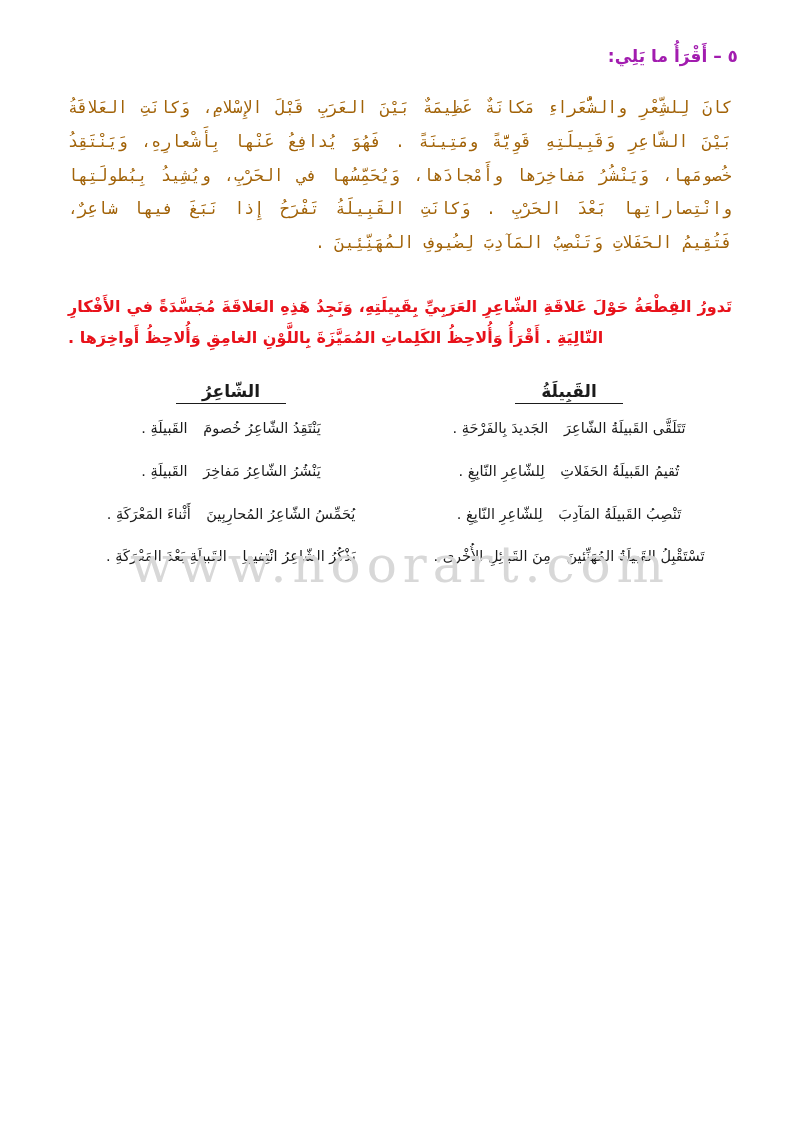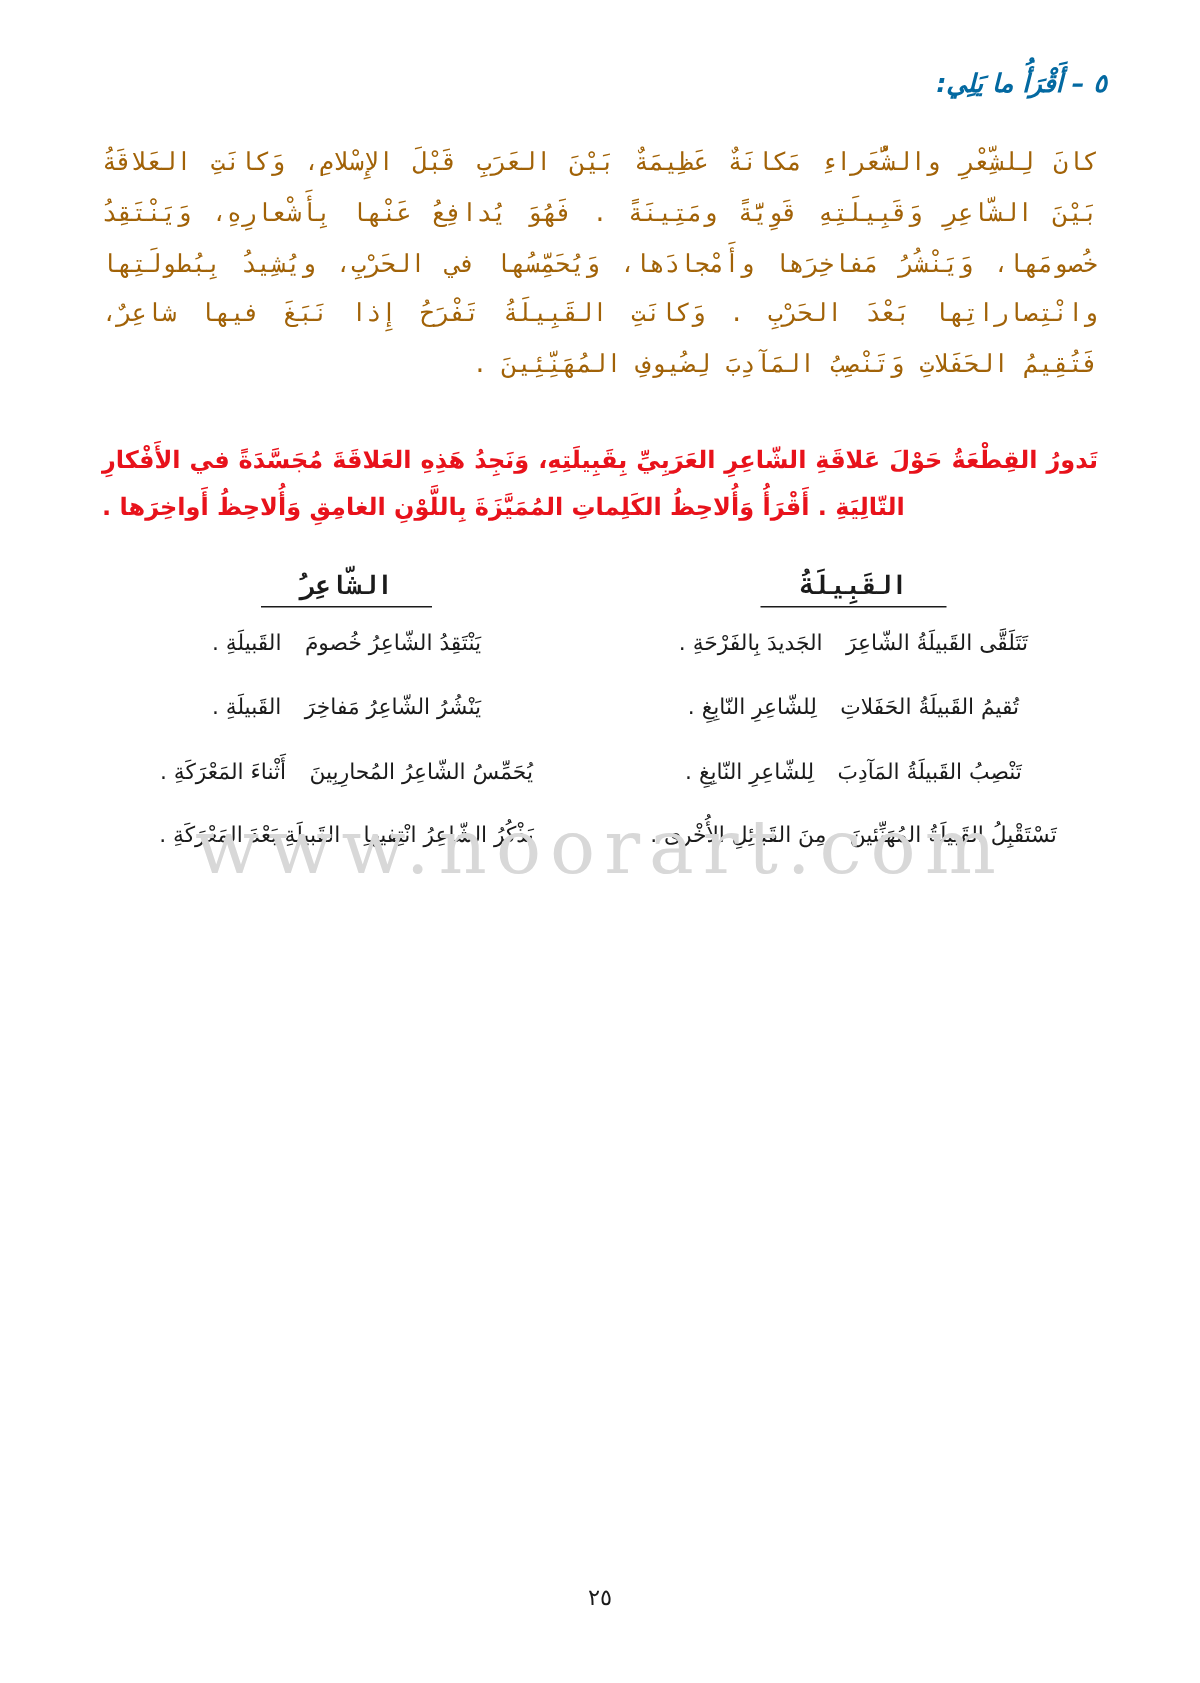--- a/index.html
+++ b/index.html
@@ -34,27 +34,26 @@
     letter-spacing: 6px;
     color: #d8d8d8;
     white-space: nowrap;
     pointer-events: none;
     z-index: 5;
     direction: ltr;
   }
 
   
   .ex-head {
-    color: #0369a1;
+    color: #a21caf;
     font-size: 17px;
     font-weight: bold;
     text-align: right;
     margin: 0 0 26px 0;
     direction: rtl;
-    font-style: italic;
   }
 
   
   .title {
     text-align: center;
     font-size: 22px;
     font-weight: bold;
     color: #1b1b1b;
     margin: 0 0 26px 0;
   }
@@ -98,21 +97,20 @@
     font-weight: bold;
     color: #1b1b1b;
     padding: 2px 0 3px 0;
     text-align: center;
     width: 50%;
   }
   .tbl th .underline {
     display: inline-block;
     border-bottom: 1.6px solid #1b1b1b;
     padding: 0 26px 2px 26px;
-    font-family: Liberation Mono, monospace;
   }
   .tbl td {
     font-size: 14.5px;
     color: #1b1b1b;
     padding: 9px 4px;
     text-align: center;
     vertical-align: middle;
     line-height: 1.7;
     white-space: nowrap;
   }
@@ -175,15 +173,14 @@
       </tr>
       <tr>
         <td>تَسْتَقْبِلُ القَبيلَةُ <b>المُهَنِّئينَ</b> مِنَ القَبائِلِ الأُخْرى .</td>
         <td>يَذْكُرُ الشّاعِرُ <b>انْتِفيهاِ</b> القَبيلَةِ بَعْدَ المَعْرَكَةِ .</td>
       </tr>
     </tbody>
   </table>
 
 
 
-  <div class="page-num">٢٥</div>
 
 </div>
 
 </body></html>

